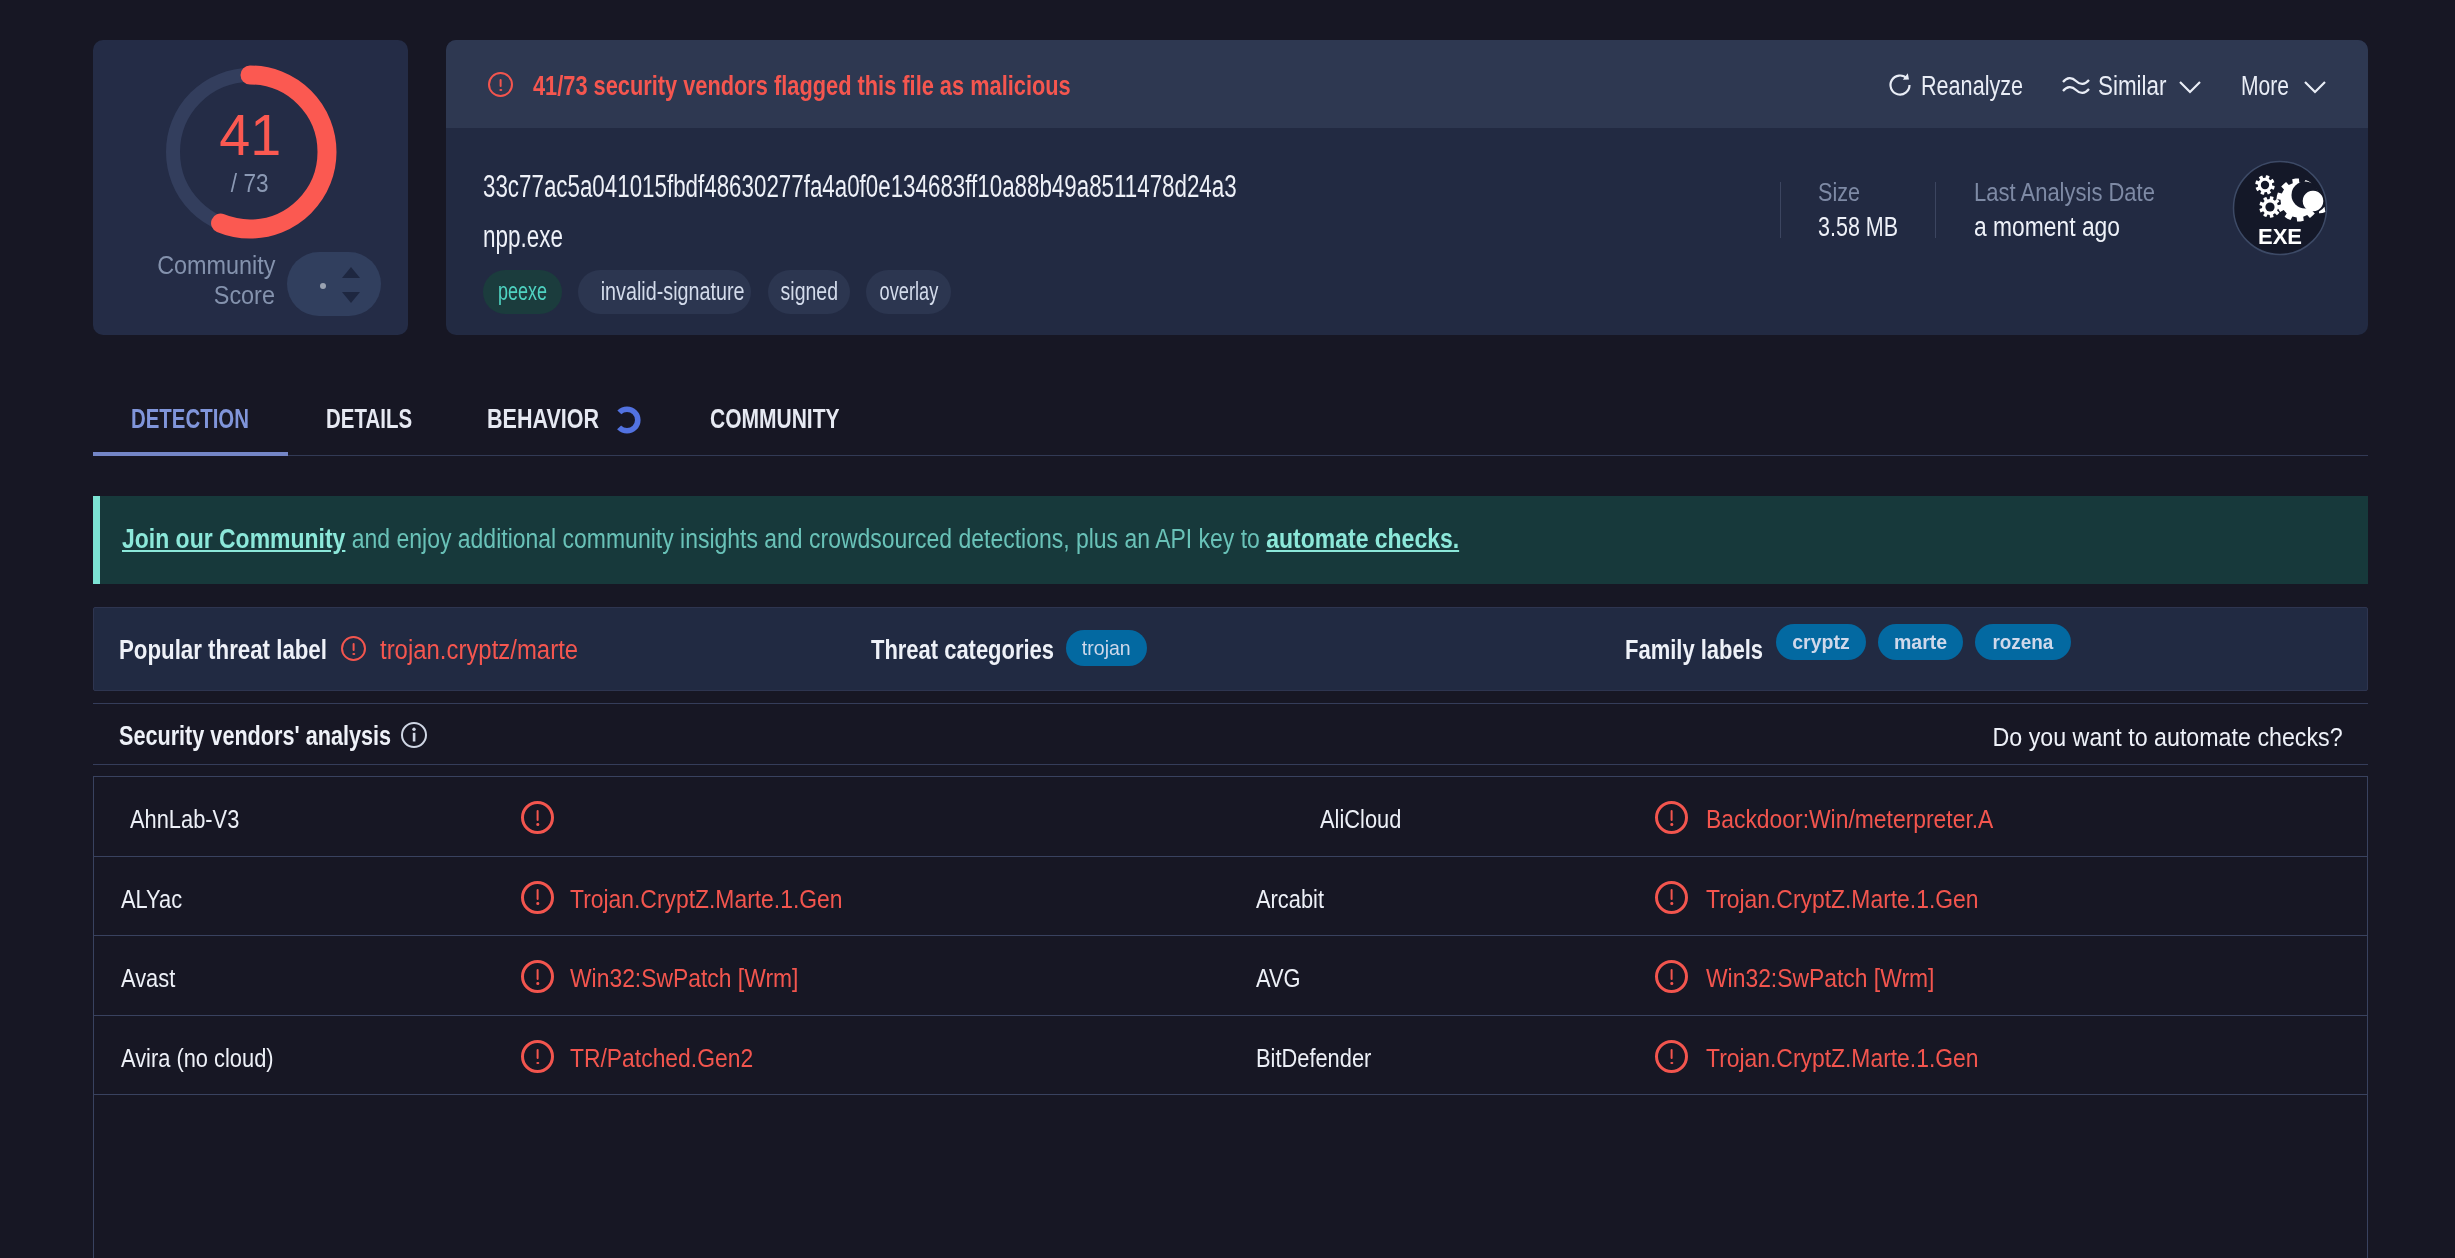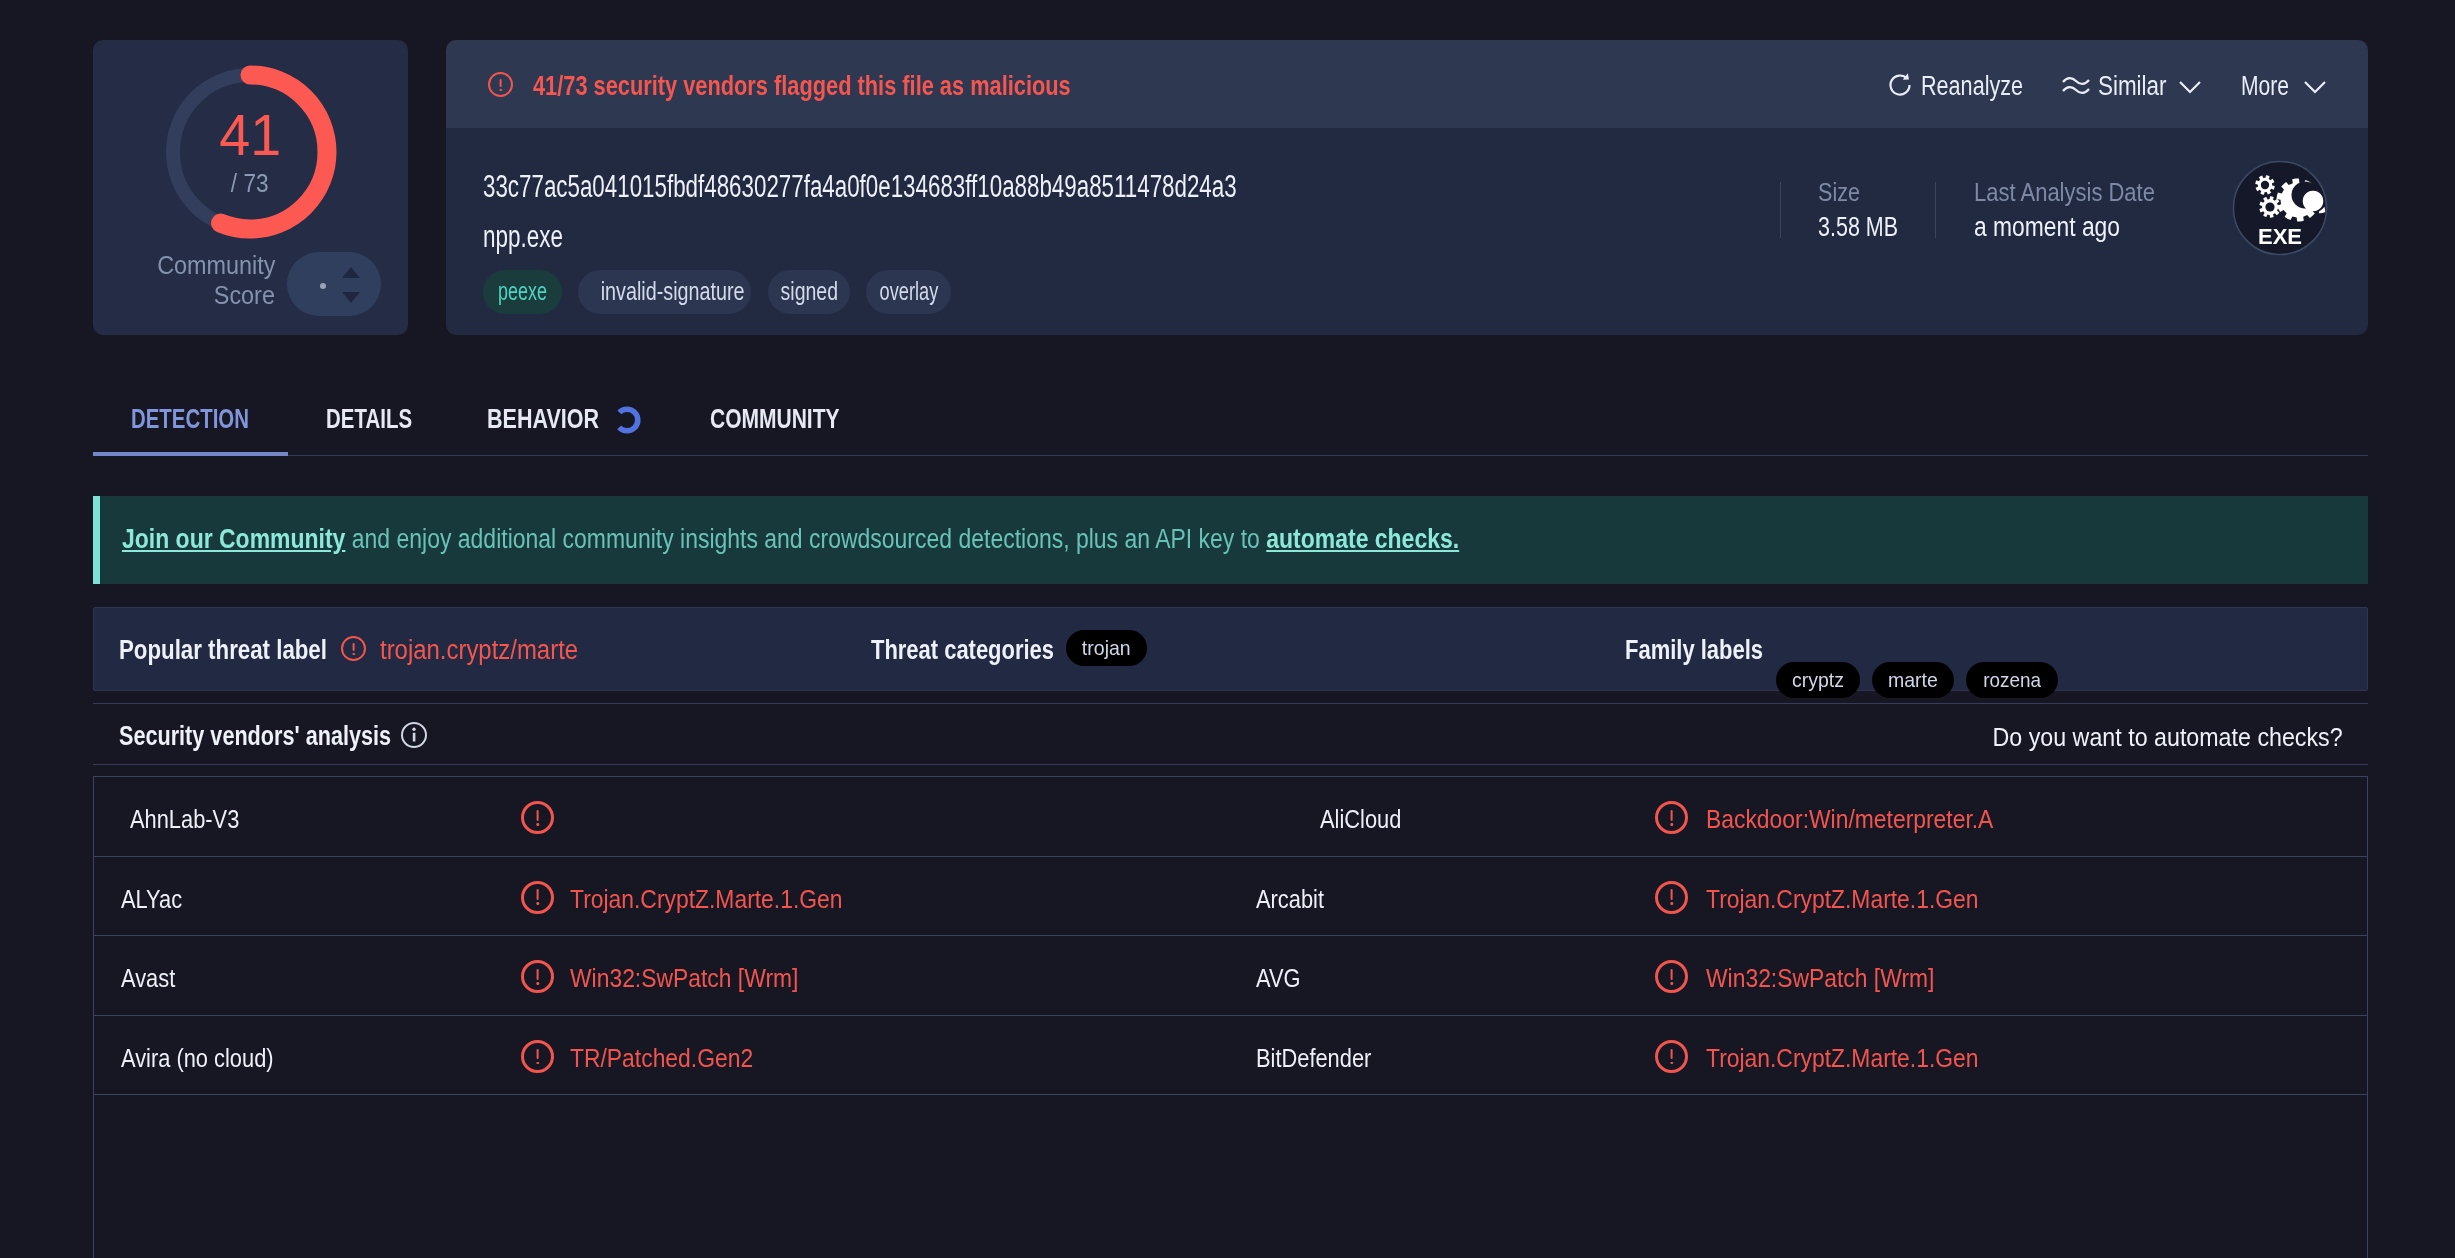--- a/index.html
+++ b/index.html
@@ -38,21 +38,21 @@
 
 .tab { position:absolute; top:404px; font-size:27px; font-weight:bold; color:#e6e9f2; }
 #tabline { left:93px; top:455px; width:2275px; height:1px; background:#323a55; }
 #tabunder { left:93px; top:452px; width:195px; height:4px; background:#7486c7; }
 
 #banner { left:93px; top:496px; width:2275px; height:88px; background:#17393b; border-left:7px solid #7ce3d4; }
 #bannertext { left:122px; top:524px; font-size:27px; color:#69c2b8; }
 #bannertext b { color:#8ce8da; text-decoration:underline; }
 
 #threatbar { left:93px; top:607px; width:2275px; height:84px; background:#212a42; border:1px solid #2e3550; border-radius:2px; }
-.pill { display:inline-block; height:36px; line-height:35px; border-radius:18px; background:#000000; color:#cfd8ea; font-size:21px; padding:0 14px; margin-right:12px; vertical-align:top;}
+.pill { display:inline-block; height:36px; line-height:35px; border-radius:18px; background:#0369a1; color:#cfd8ea; font-size:21px; padding:0 14px; margin-right:12px; vertical-align:top;}
 .blabel { position:absolute; top:635px; font-size:27px; font-weight:bold; color:#eef1f8; }
 
 #vhdrtop { left:93px; top:703px; width:2275px; height:1px; background:#353d5a; }
 #vhdrbot { left:93px; top:764px; width:2275px; height:1px; background:#353d5a; }
 
 #vtable { left:93px; top:776px; width:2275px; height:482px; border:1px solid #39425f; border-bottom:none; }
 .trow { position:absolute; left:0; width:2273px; height:79.55px; border-bottom:1px solid #39425f; }
 .vn { position:absolute; font-size:26px; color:#edf0f7; top:27px; }
 .res { position:absolute; font-size:26px; color:#f3554e; top:27px; }
 .rwarn { position:absolute; top:24px; width:33px; height:33px; border-width:3px; }
@@ -132,21 +132,21 @@
 <div class="abs" id="banner"></div>
 <div class="abs" id="bannertext"><span class="cx" style="transform:scaleX(0.851)"><b>Join our Community</b> and enjoy additional community insights and crowdsourced detections, plus an API key to <b>automate checks.</b></span></div>
 
 <div class="abs" id="threatbar"></div>
 <div class="abs blabel" style="left:119px;"><span class="cx" style="transform:scaleX(0.825)">Popular threat label</span></div>
 <span class="abs warn" style="left:341px; top:636px; width:25px; height:25px;"></span>
 <div class="abs" style="left:380px; top:635px; font-size:27px; color:#f5564f;"><span class="cx" style="transform:scaleX(0.886)">trojan.cryptz/marte</span></div>
 <div class="abs blabel" style="left:871px;"><span class="cx" style="transform:scaleX(0.813)">Threat categories</span></div>
 <div class="abs" style="left:1066px; top:630px;"><span class="pill"><span class="cxc" style="transform:scaleX(0.93)">trojan</span></span></div>
 <div class="abs blabel" style="left:1625px;text-align:right;"><span class="cx" style="transform:scaleX(0.814)">Family labels</span></div>
-<div class="abs" style="left:1776px; top:662px;"><span class="pill"><span class="cxc" style="transform:scaleX(0.93)">cryptz</span></span><span class="pill"><span class="cxc" style="transform:scaleX(0.93)">marte</span></span><span class="pill"><span class="cxc" style="transform:scaleX(0.90)">rozena</span></span></div>
+<div class="abs" style="left:1776px; top:624px;font-weight:bold;"><span class="pill"><span class="cxc" style="transform:scaleX(0.93)">cryptz</span></span><span class="pill"><span class="cxc" style="transform:scaleX(0.93)">marte</span></span><span class="pill"><span class="cxc" style="transform:scaleX(0.90)">rozena</span></span></div>
 
 <div class="abs" id="vhdrtop"></div>
 <div class="abs" id="vhdrbot"></div>
 <div class="abs" style="left:119px; top:721px; font-size:27px; font-weight:bold; color:#eef1f8;"><span class="cx" style="transform:scaleX(0.801)">Security vendors' analysis</span></div>
 <svg class="abs" width="28" height="28" viewBox="0 0 28 28" style="left:400px; top:721px">
   <circle cx="14" cy="14" r="12" fill="none" stroke="#cfd6e4" stroke-width="2"></circle>
   <rect x="12.8" y="11.8" width="2.6" height="8.7" fill="#cfd6e4"></rect>
   <circle cx="14" cy="8.2" r="1.7" fill="#cfd6e4"></circle>
 </svg>
 <div class="abs" style="left:0; top:722px; width:2343px; text-align:right; font-size:26px; color:#eef1f8;"><span class="cxr" style="transform:scaleX(0.894)">Do you want to automate checks?</span></div>

